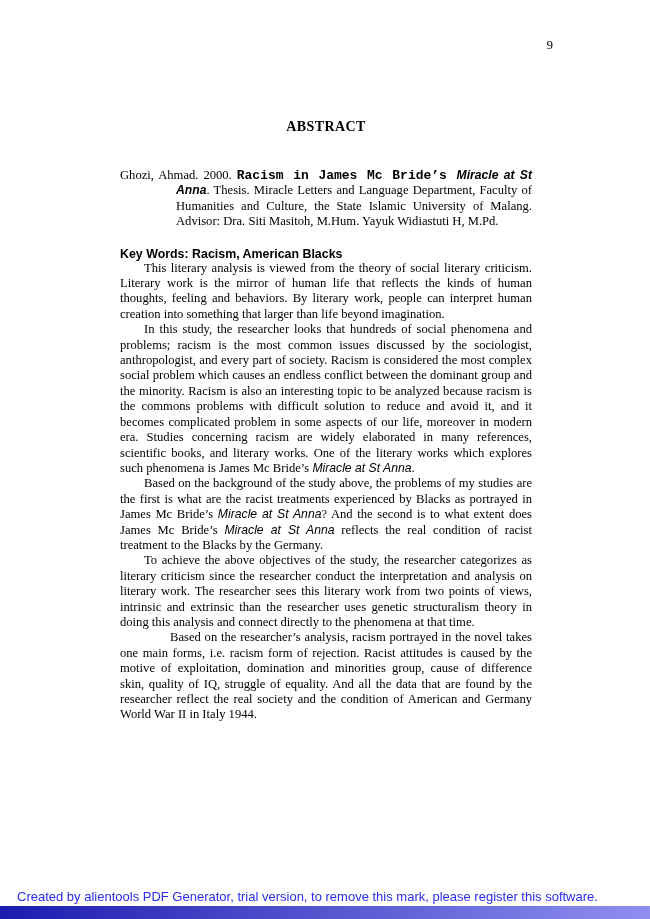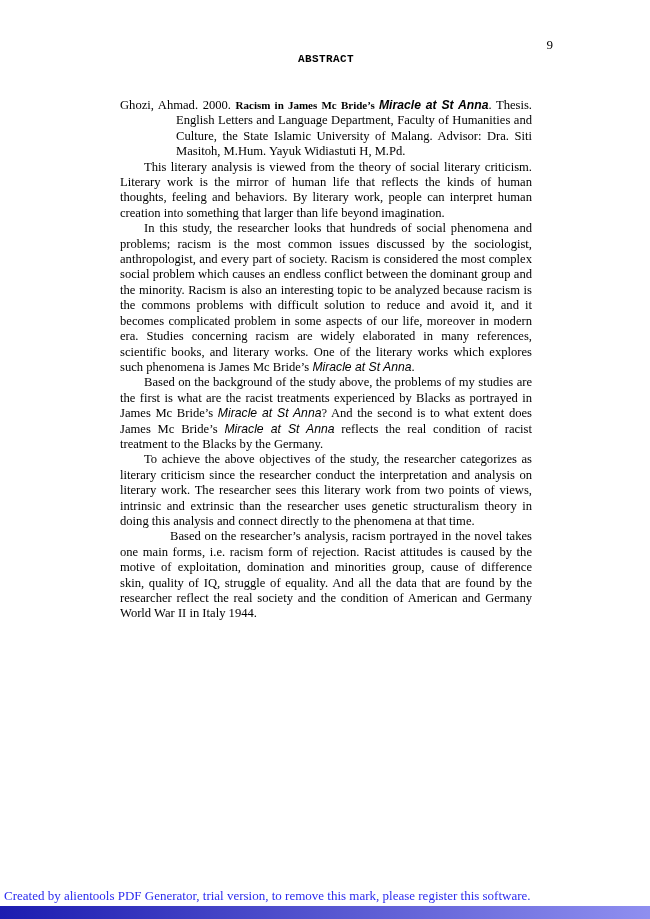--- a/index.html
+++ b/index.html
@@ -19,39 +19,39 @@
     right: 97px;
     font-size: 13px;
   }
   .content {
     position: absolute;
     top: 0;
     left: 120px;
     width: 412px;
   }
   .heading {
-    margin-top: 53px;
+    margin-top: 119px;
     text-align: center;
-    font-family: Liberation Mono, monospace;
+    font-family: Liberation Serif, serif;
     font-weight: bold;
-    font-size: 11px;
+    font-size: 14px;
     letter-spacing: 0.4px;
   }
   .citation {
     margin-top: 33px;
     font-size: 12.6px;
     line-height: 15.4px;
     text-align: justify;
     padding-left: 56px;
     text-indent: -56px;
   }
   .sans-bold {
-    font-family: Liberation Serif, serif;
+    font-family: Liberation Mono, monospace;
     font-weight: bold;
-    font-size: 11px;
+    font-size: 13px;
   }
   .sans-bold-italic {
     font-family: "Liberation Sans", sans-serif;
     font-weight: bold;
     font-style: italic;
     font-size: 12.2px;
   }
   .sans-italic {
     font-family: "Liberation Sans", sans-serif;
     font-style: italic;
@@ -66,24 +66,24 @@
   .body-para {
     font-size: 12.6px;
     line-height: 15.4px;
     text-align: justify;
   }
   .body-para.first { margin-top: 0; }
   .indent-normal { text-indent: 24px; }
   .indent-deep { text-indent: 50px; }
   .wm-text {
     position: absolute;
-    left: 4px;
+    left: 17px;
     bottom: 15px;
     white-space: nowrap;
-    font-family: Liberation Serif, serif;
+    font-family: Liberation Sans, sans-serif;
     font-size: 13px;
   }
   .wm-bar {
     position: absolute;
     left: 0;
     right: 0;
     bottom: 0;
     height: 13px;
   }
 </style>
@@ -91,22 +91,23 @@
 <body>
 
 <div class="page">
 
   <div class="page-number">9</div>
 
   <div class="content">
 
     <div class="heading">ABSTRACT</div>
 
-    <p class="citation"><span>Ghozi, Ahmad. 2000. </span><span class="sans-bold">Racism in James Mc Bride’s </span><span class="sans-bold-italic">Miracle at St Anna</span><span>. Thesis. English Letters and Language Department, Faculty of Humanities and Culture, the State Islamic University of Malang. Advisor: Dra. Siti Masitoh, M.Hum. Yayuk Widiastuti H, M.Pd.</span></p>
+    <p class="citation"><span>Ghozi, Ahmad. 2000. </span><span class="sans-bold">Racism in James Mc Bride’s </span><span class="sans-bold-italic">Miracle at St Anna</span><span>. Thesis. Miracle Letters and Language Department, Faculty of Humanities and Culture, the State Islamic University of Malang. Advisor: Dra. Siti Masitoh, M.Hum. Yayuk Widiastuti H, M.Pd.</span></p>
 
+    <p class="keywords">Key Words: Racism, American Blacks</p>
 
     <p class="body-para indent-normal first">This literary analysis is viewed from the theory of social literary criticism. Literary work is the mirror of human life that reflects the kinds of human thoughts, feeling and behaviors. By literary work, people can interpret human creation into something that larger than life beyond imagination.</p>
 
     <p class="body-para indent-normal"><span>In this study, the researcher looks that hundreds of social phenomena and problems; racism is the most common issues discussed by the sociologist, anthropologist, and every part of society. Racism is considered the most complex social problem which causes an endless conflict between the dominant group and the minority. Racism is also an interesting topic to be analyzed because racism is the commons problems with difficult solution to reduce and avoid it, and it becomes complicated problem in some aspects of our life, moreover in modern era. Studies concerning racism are widely elaborated in many references, scientific books, and literary works. One of the literary works which explores such phenomena is James Mc Bride’s </span><span class="sans-italic">Miracle at St Anna</span><span>.</span></p>
 
     <p class="body-para indent-normal"><span>Based on the background of the study above, the problems of my studies are the first is what are the racist treatments experienced by Blacks as portrayed in James Mc Bride’s </span><span class="sans-italic">Miracle at St Anna</span><span>? And the second is to what extent does James Mc Bride’s </span><span class="sans-italic">Miracle at St Anna</span><span> reflects the real condition of racist treatment to the Blacks by the Germany.</span></p>
 
     <p class="body-para indent-normal">To achieve the above objectives of the study, the researcher categorizes as literary criticism since the researcher conduct the interpretation and analysis on literary work. The researcher sees this literary work from two points of views, intrinsic and extrinsic than the researcher uses genetic structuralism theory in doing this analysis and connect directly to the phenomena at that time.</p>
 
     <p class="body-para indent-deep">Based on the researcher’s analysis, racism portrayed in the novel takes one main forms, i.e. racism form of rejection. Racist attitudes is caused by the motive of exploitation, domination and minorities group, cause of difference skin, quality of IQ, struggle of equality. And all the data that are found by the researcher reflect the real society and the condition of American and Germany World War II in Italy 1944.</p>

